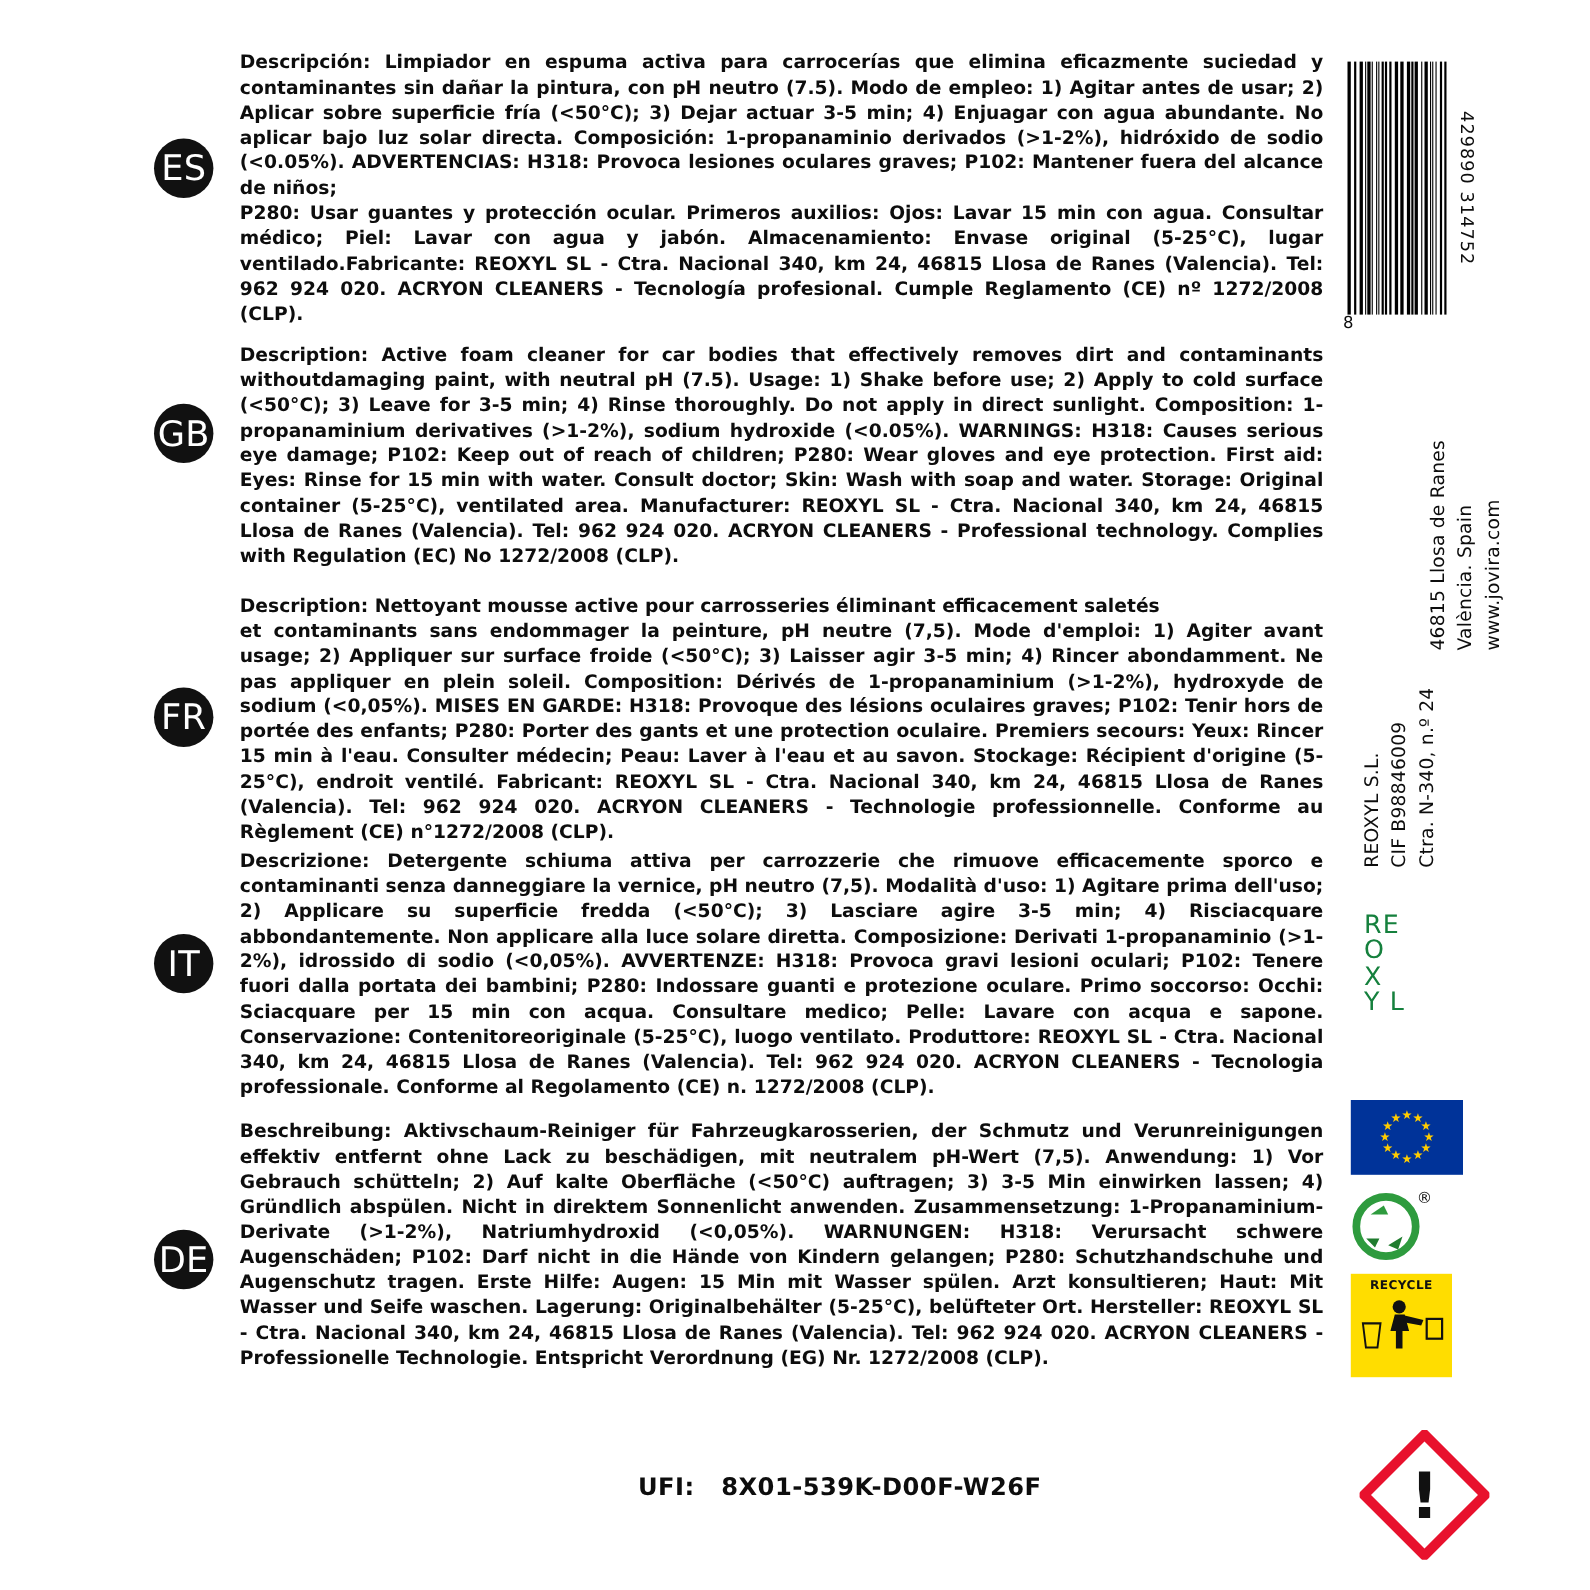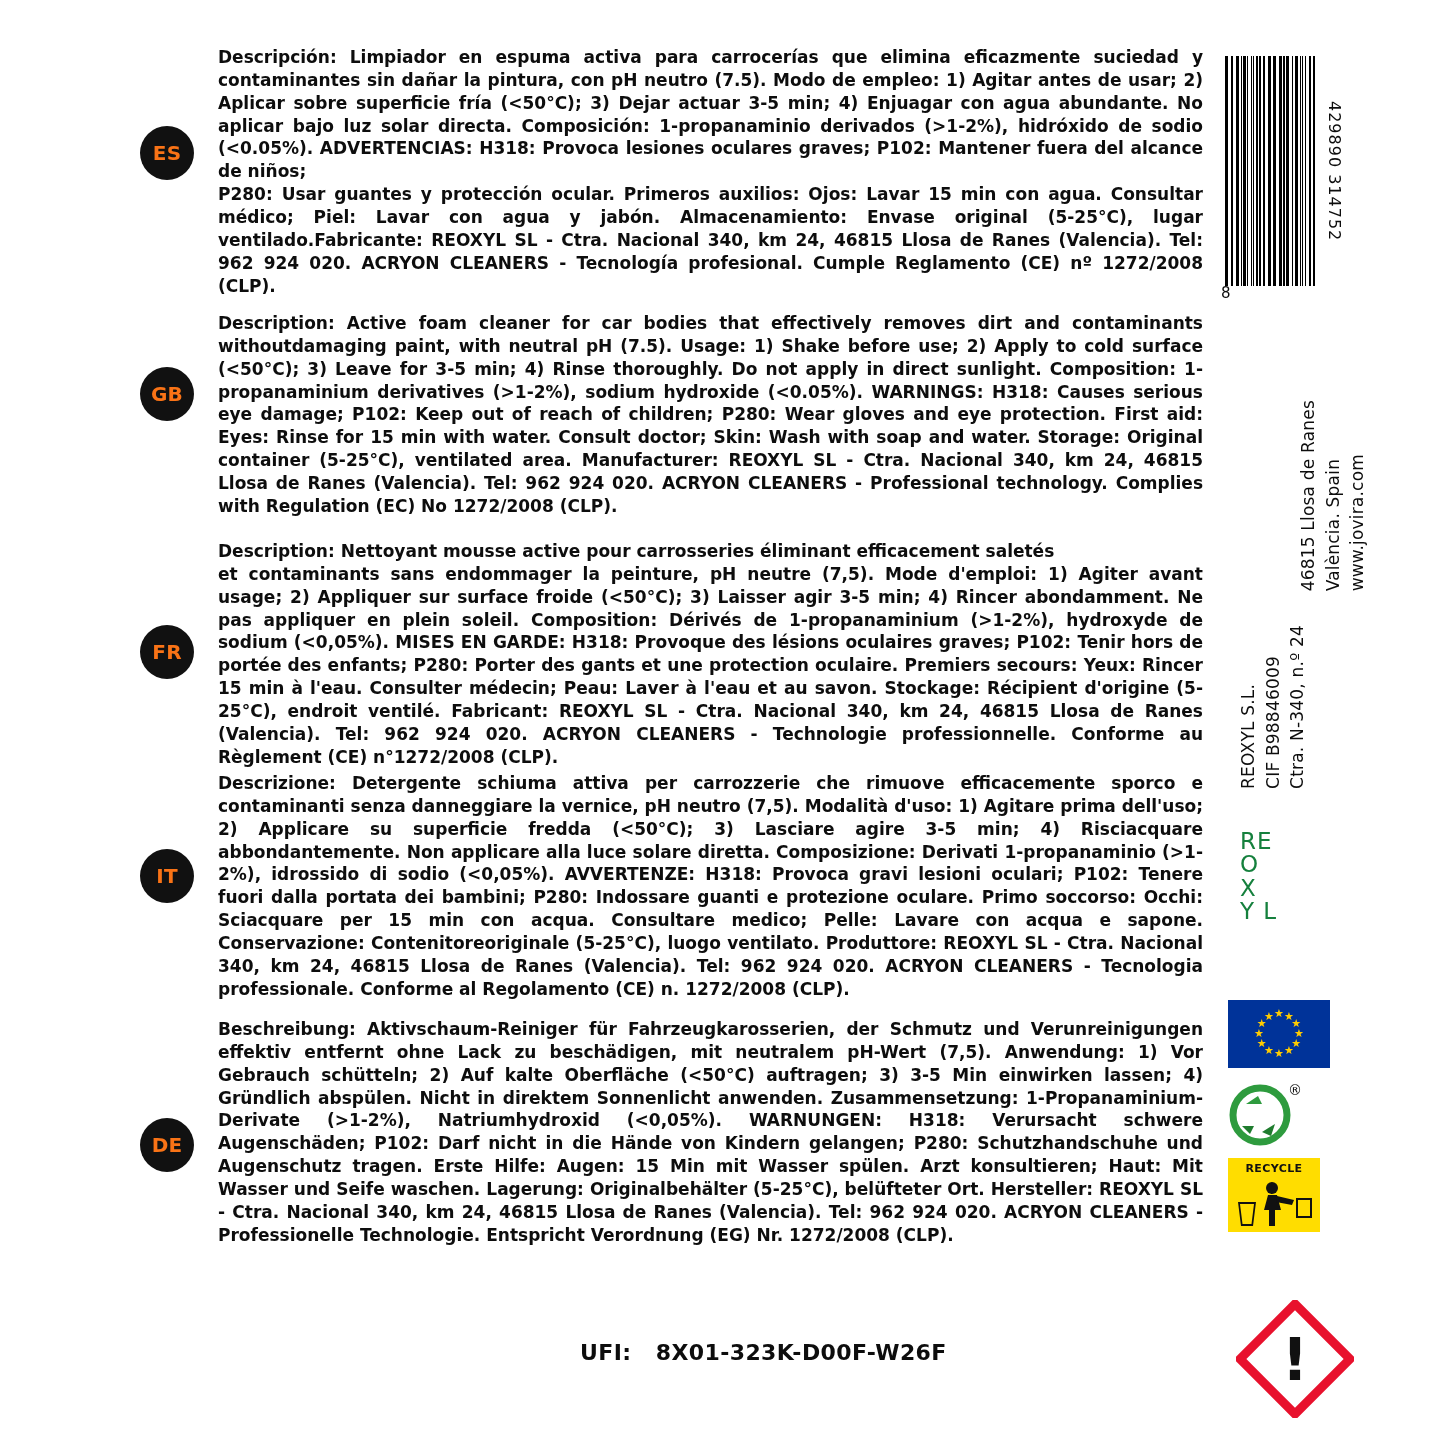--- a/index.html
+++ b/index.html
@@ -28,23 +28,23 @@
     left: 218px;
     width: 985px;
   }
   .lang-badge {
     position: absolute;
     left: -78px;
     width: 54px;
     height: 54px;
     border-radius: 50%;
     background: #111111;
-    color: #f97316;
-    font-weight: bold;
-    font-size: 20px;
+    color: #ffffff;
+    font-weight: normal;
+    font-size: 32px;
     display: flex;
     align-items: center;
     justify-content: center;
     letter-spacing: 0.2px;
   }
   .lang-text {
     font-size: 17px;
     line-height: 1.345;
     font-weight: bold;
     text-align: justify;
@@ -182,21 +182,21 @@
     top: 1082px;
     font-size: 14px;
   }
 
   
   .tidy {
     position: absolute;
     left: 10px;
     top: 1158px;
     width: 92px;
-    height: 74px;
+    height: 94px;
     background: #FFDD00;
   }
   .tidy .label {
     position: absolute;
     left: 0; top: 4px;
     width: 92px;
     text-align: center;
     font-size: 11px;
     font-weight: bold;
     color: #111;
@@ -245,21 +245,21 @@
     <div class="lang-text">Descrizione: Detergente schiuma attiva per carrozzerie che rimuove efficacemente sporco e contaminanti senza danneggiare la vernice, pH neutro (7,5). Modalità d'uso: 1) Agitare prima dell'uso; 2) Applicare su superficie fredda (&lt;50°C); 3) Lasciare agire 3-5 min; 4) Risciacquare abbondantemente. Non applicare alla luce solare diretta. Composizione: Derivati 1-propanaminio (&gt;1-2%), idrossido di sodio (&lt;0,05%). AVVERTENZE: H318: Provoca gravi lesioni oculari; P102: Tenere fuori dalla portata dei bambini; P280: Indossare guanti e protezione oculare. Primo soccorso: Occhi: Sciacquare per 15 min con acqua. Consultare medico; Pelle: Lavare con acqua e sapone. Conservazione: Contenitoreoriginale (5-25°C), luogo ventilato. Produttore: REOXYL SL - Ctra. Nacional 340, km 24, 46815 Llosa de Ranes (Valencia). Tel: 962 924 020. ACRYON CLEANERS - Tecnologia professionale. Conforme al Regolamento (CE) n. 1272/2008 (CLP).</div>
   </div>
 
   <div class="lang-block" id="block-de">
     <div class="lang-badge">DE</div>
     <div class="lang-text">Beschreibung: Aktivschaum-Reiniger für Fahrzeugkarosserien, der Schmutz und Verunreinigungen effektiv entfernt ohne Lack zu beschädigen, mit neutralem pH-Wert (7,5). Anwendung: 1) Vor Gebrauch schütteln; 2) Auf kalte Oberfläche (&lt;50°C) auftragen; 3) 3-5 Min einwirken lassen; 4) Gründlich abspülen. Nicht in direktem Sonnenlicht anwenden. Zusammensetzung: 1-Propanaminium-Derivate (&gt;1-2%), Natriumhydroxid (&lt;0,05%). WARNUNGEN: H318: Verursacht schwere Augenschäden; P102: Darf nicht in die Hände von Kindern gelangen; P280: Schutzhandschuhe und Augenschutz tragen. Erste Hilfe: Augen: 15 Min mit Wasser spülen. Arzt konsultieren; Haut: Mit Wasser und Seife waschen. Lagerung: Originalbehälter (5-25°C), belüfteter Ort. Hersteller: REOXYL SL - Ctra. Nacional 340, km 24, 46815 Llosa de Ranes (Valencia). Tel: 962 924 020. ACRYON CLEANERS - Professionelle Technologie. Entspricht Verordnung (EG) Nr. 1272/2008 (CLP).</div>
   </div>
 
   <div class="ufi">
     <span>UFI:</span>
-    &nbsp;&nbsp;<span>8X01-323K-D00F-W26F</span>
+    &nbsp;&nbsp;<span>8X01-539K-D00F-W26F</span>
   </div>
 
   <div class="right-rail">
 
     <div class="barcode-wrap">
       <div class="barcode" id="barcode-bars">
           <div class="bar" style="left: 0px; width: 3px;"></div>
           <div class="bar" style="left: 6px; width: 2px;"></div>
           <div class="bar" style="left: 11px; width: 3px;"></div>
           <div class="bar" style="left: 16px; width: 1px;"></div>

